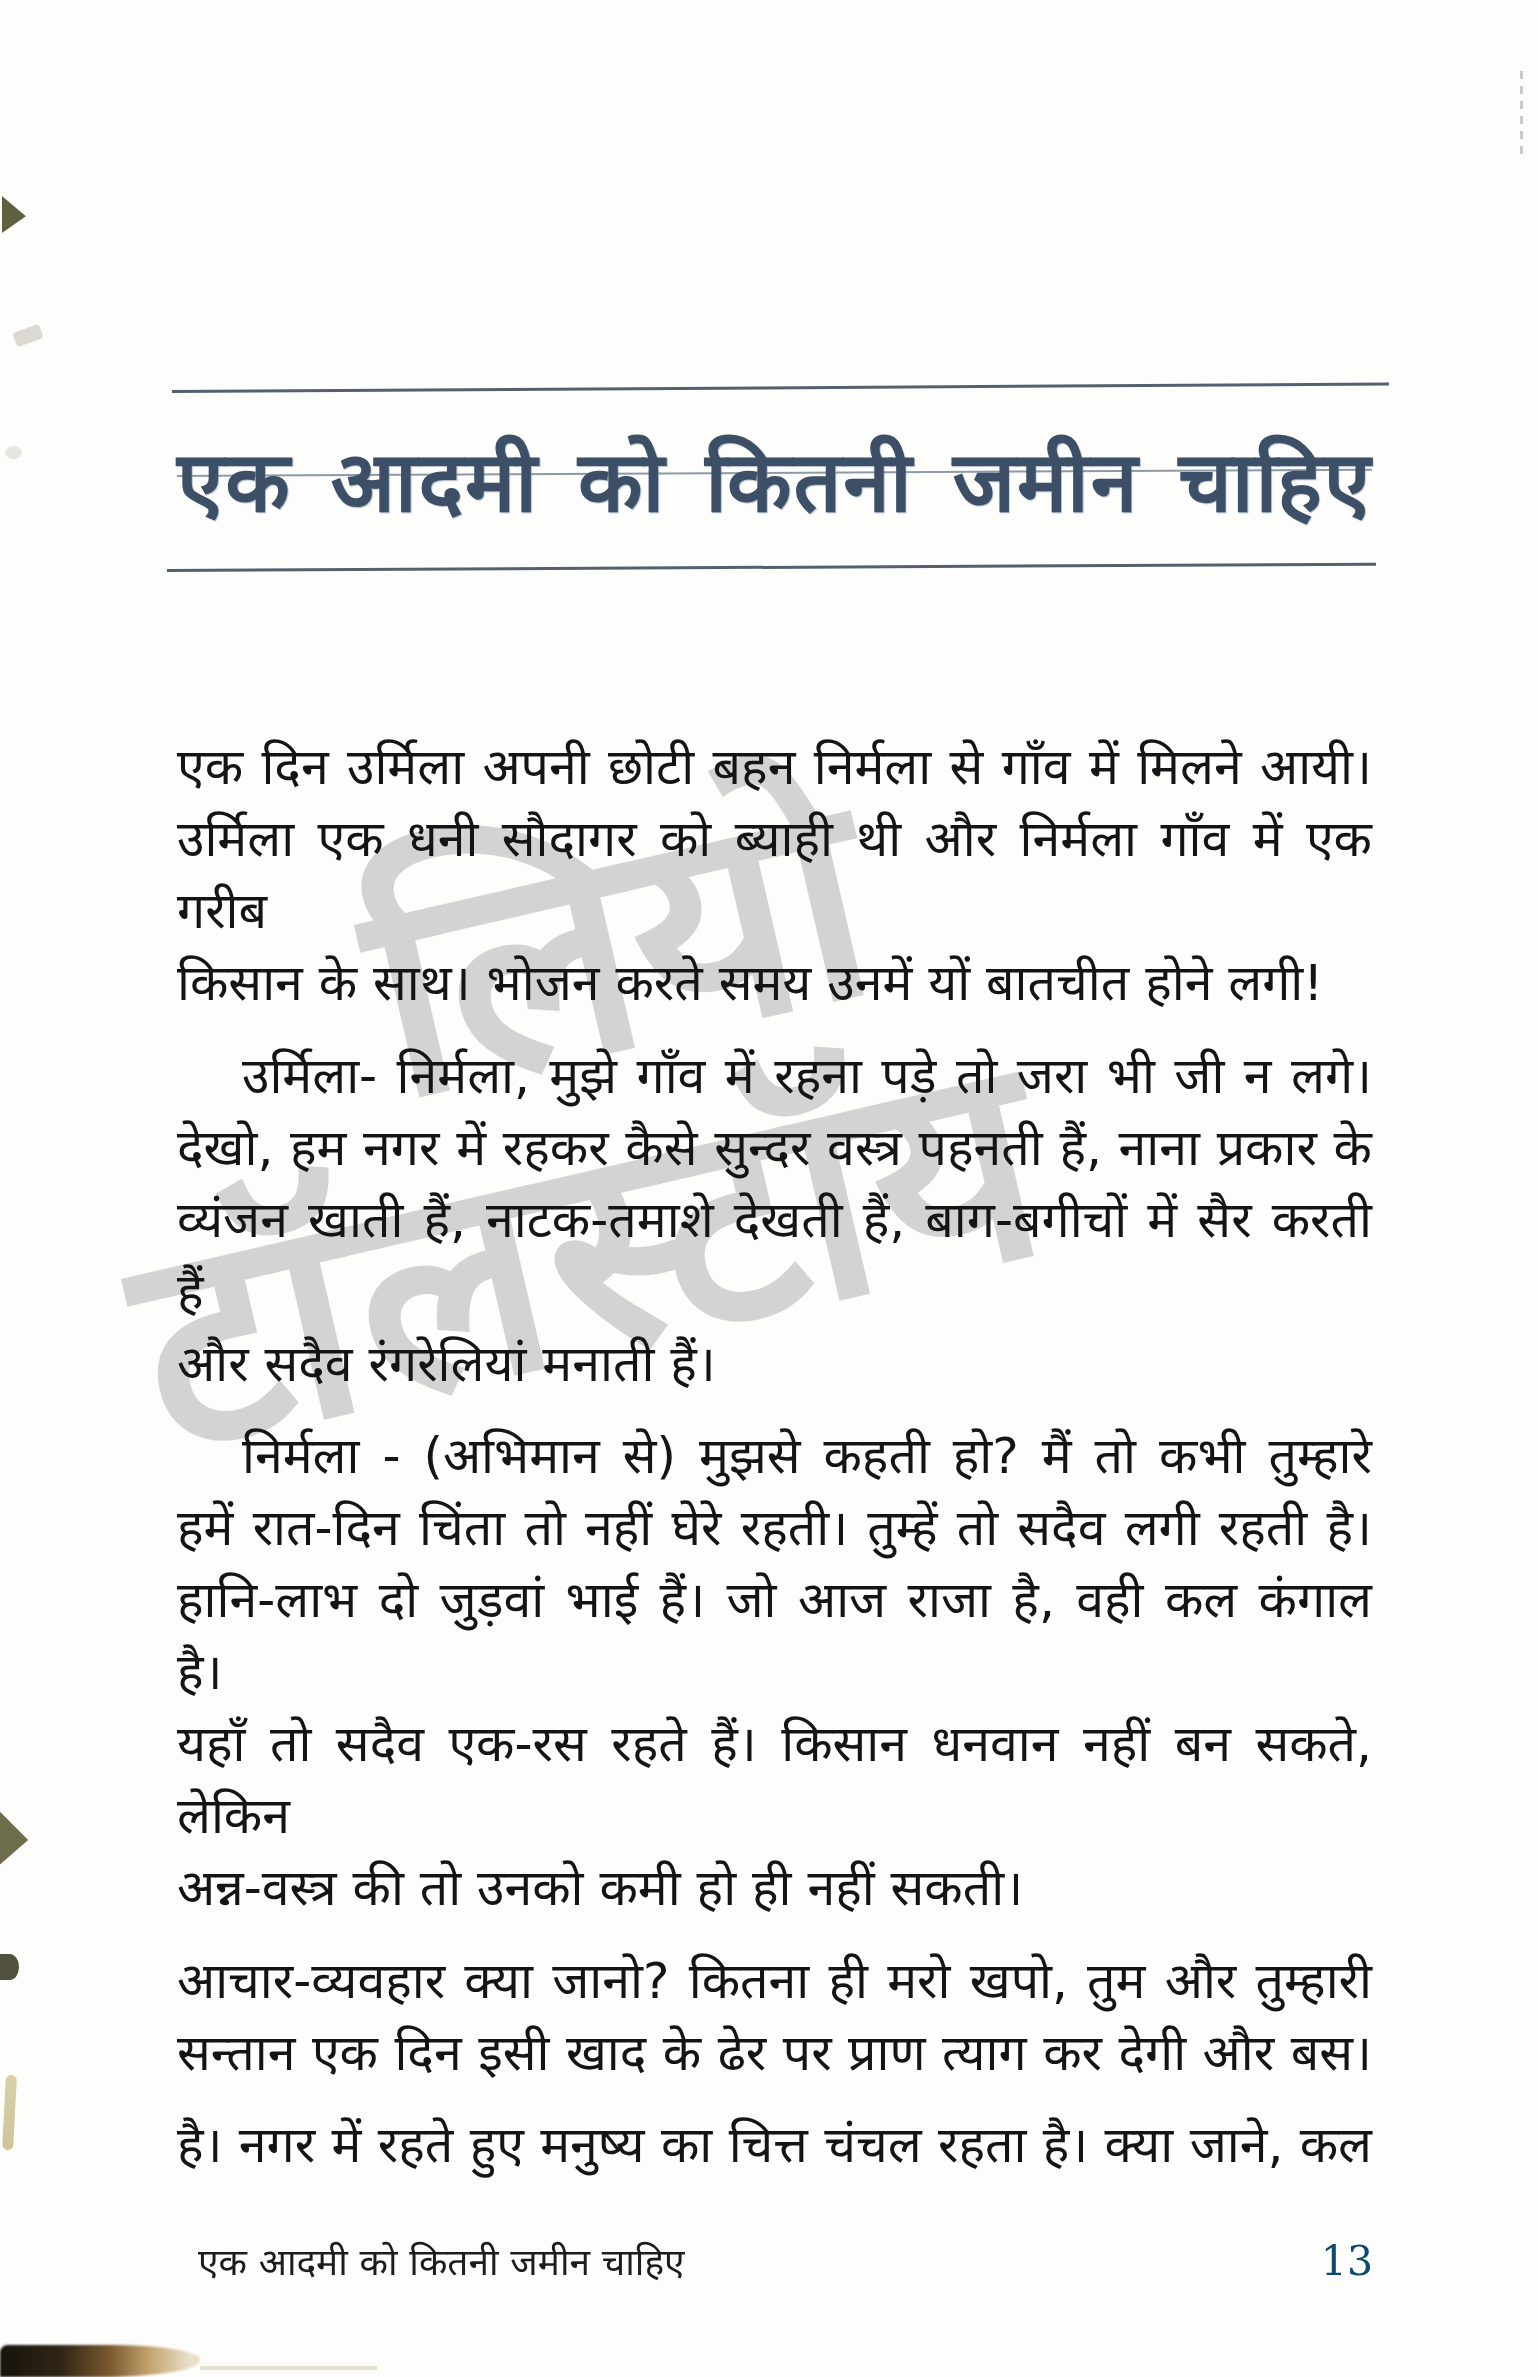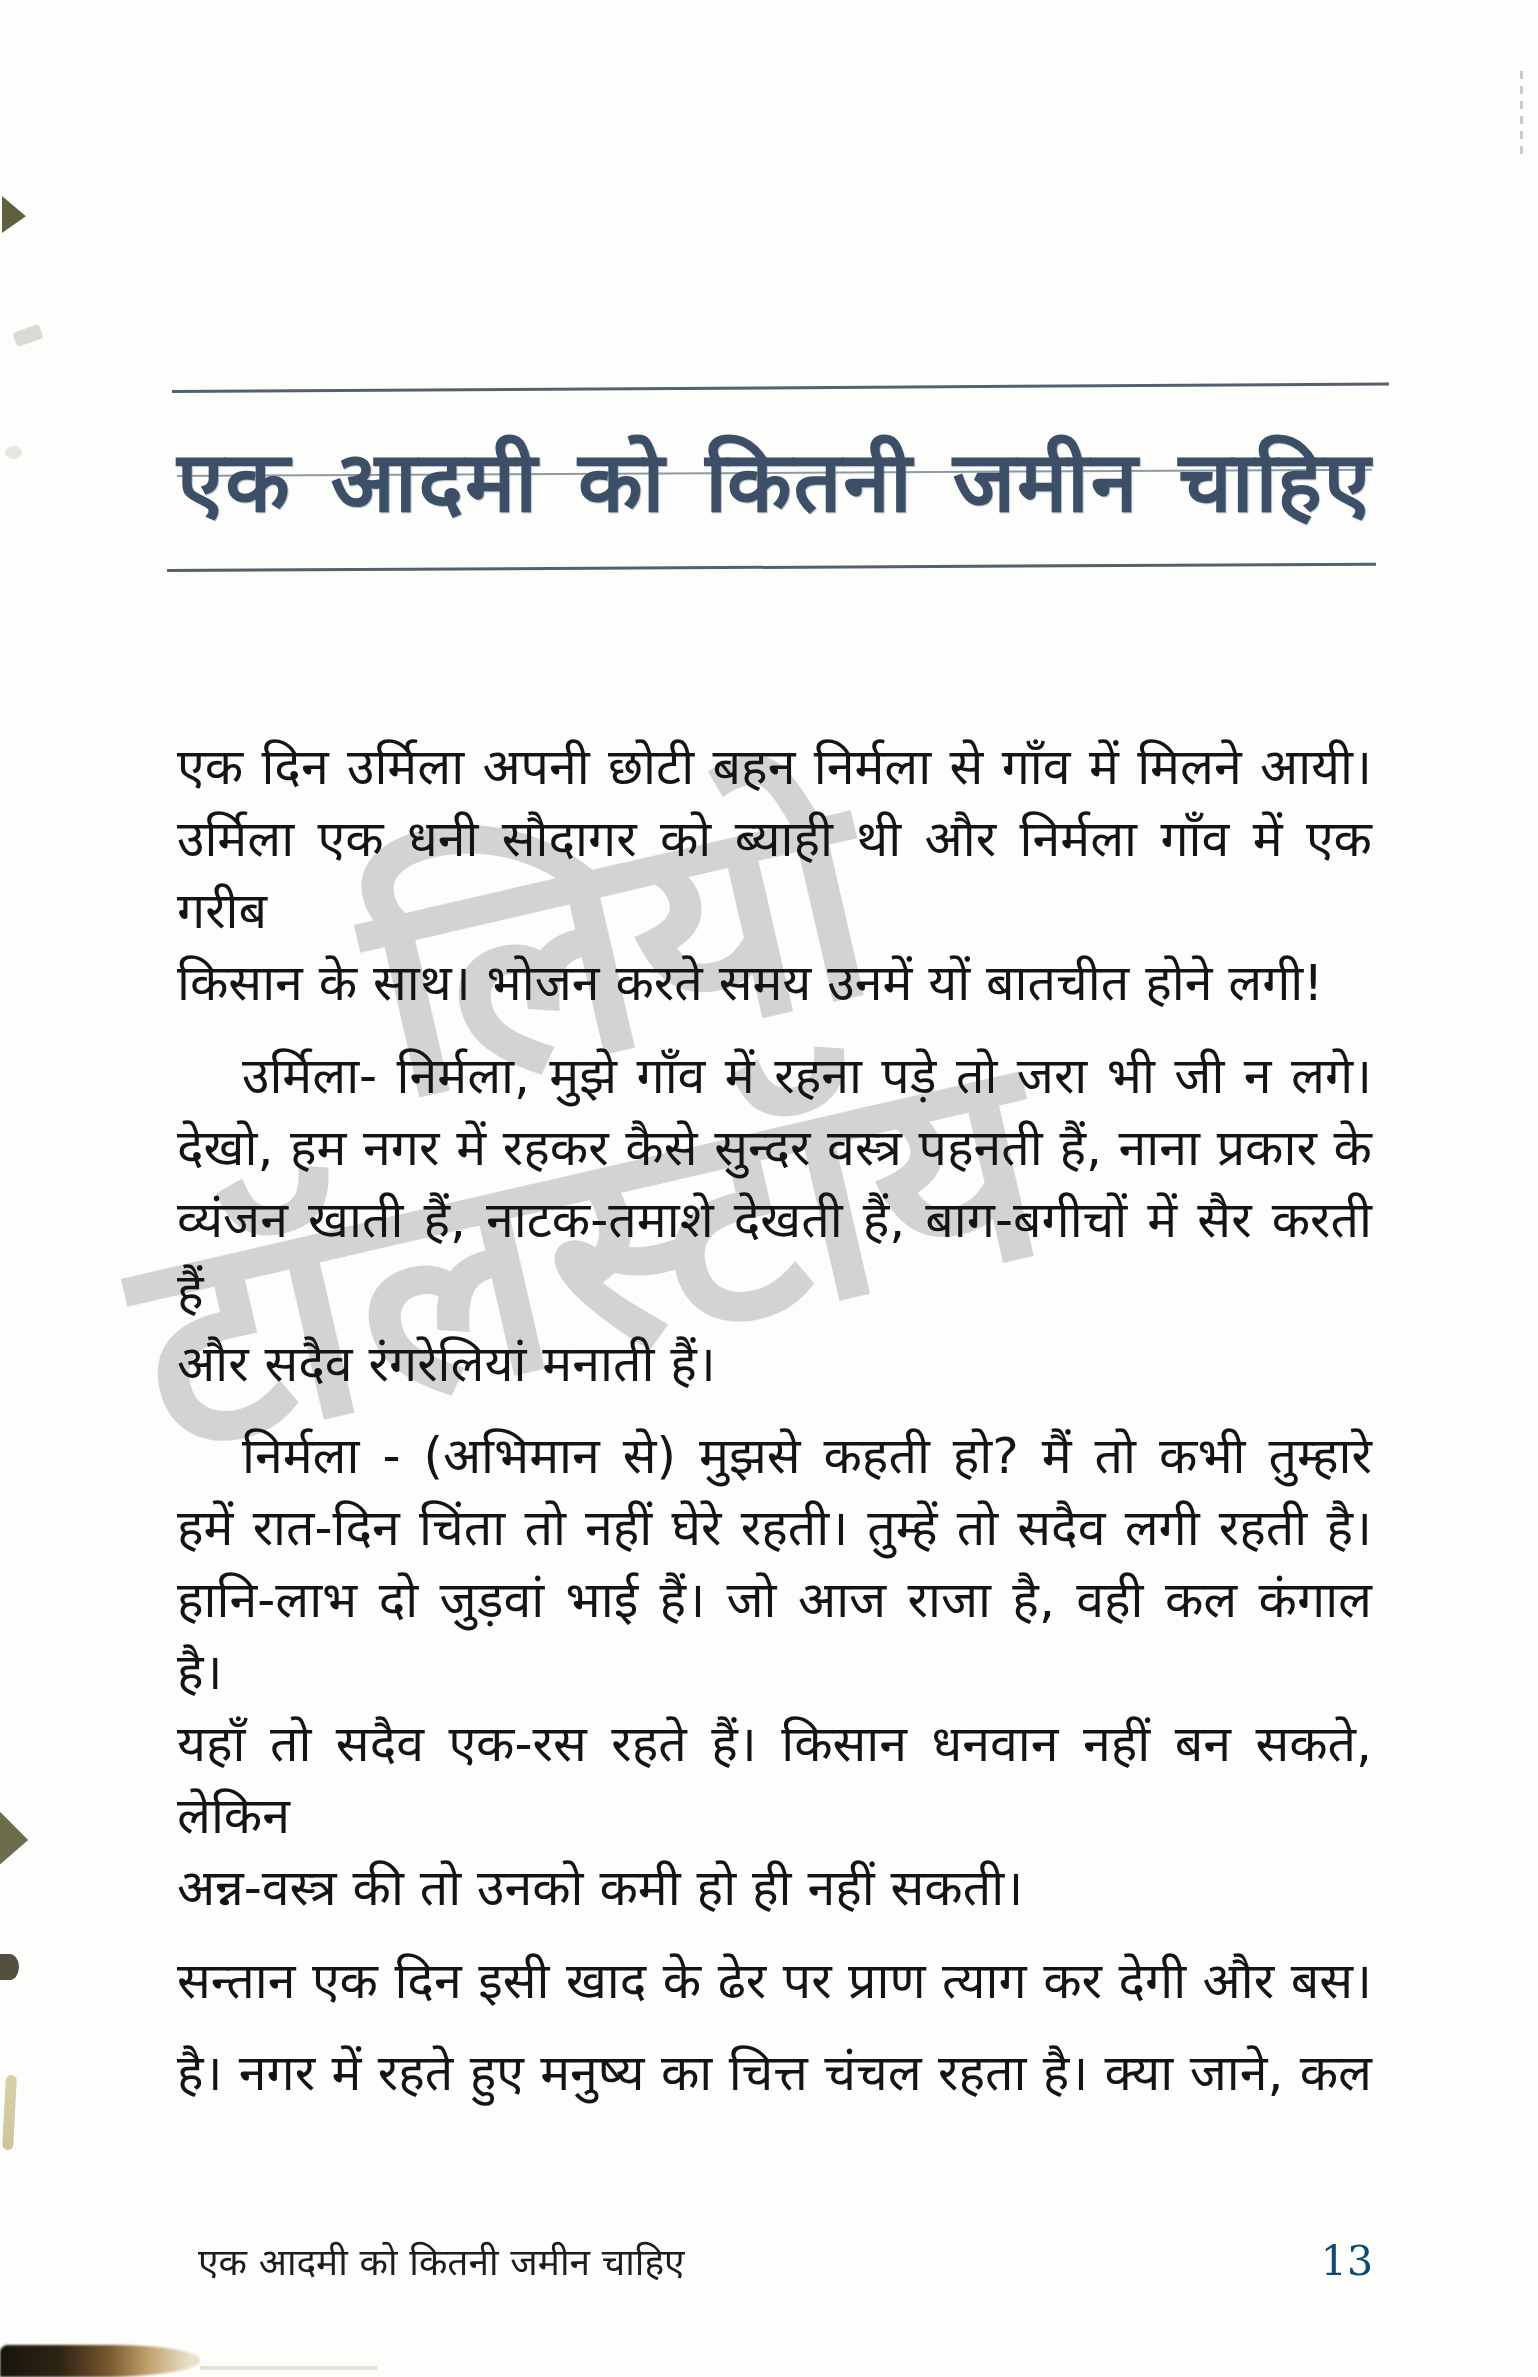--- a/index.html
+++ b/index.html
@@ -79,20 +79,21 @@
       <div class="line no-stretch">और सदैव रंगरेलियां मनाती हैं।</div>
     </div>
     <div class="para indent">
       <div class="line first">निर्मला - (अभिमान से) मुझसे कहती हो? मैं तो कभी तुम्हारे</div>
       <div class="line">हमें रात-दिन चिंता तो नहीं घेरे रहती। तुम्हें तो सदैव लगी रहती है।</div>
       <div class="line">हानि-लाभ दो जुड़वां भाई हैं। जो आज राजा है, वही कल कंगाल है।</div>
       <div class="line">यहाँ तो सदैव एक-रस रहते हैं। किसान धनवान नहीं बन सकते, लेकिन</div>
       <div class="line no-stretch">अन्न-वस्त्र की तो उनको कमी हो ही नहीं सकती।</div>
     </div>
     <div class="para indent">
+      <div class="line">आचार-व्यवहार क्या जानो? कितना ही मरो खपो, तुम और तुम्हारी</div>
       <div class="line">सन्तान एक दिन इसी खाद के ढेर पर प्राण त्याग कर देगी और बस।</div>
     </div>
     <div class="para indent">
       <div class="line">है। नगर में रहते हुए मनुष्य का चित्त चंचल रहता है। क्या जाने, कल</div>
     </div>
   </div>
 
 <div class="footer-left">एक आदमी को कितनी जमीन चाहिए</div>
 <div class="footer-page-number">13</div>
 

